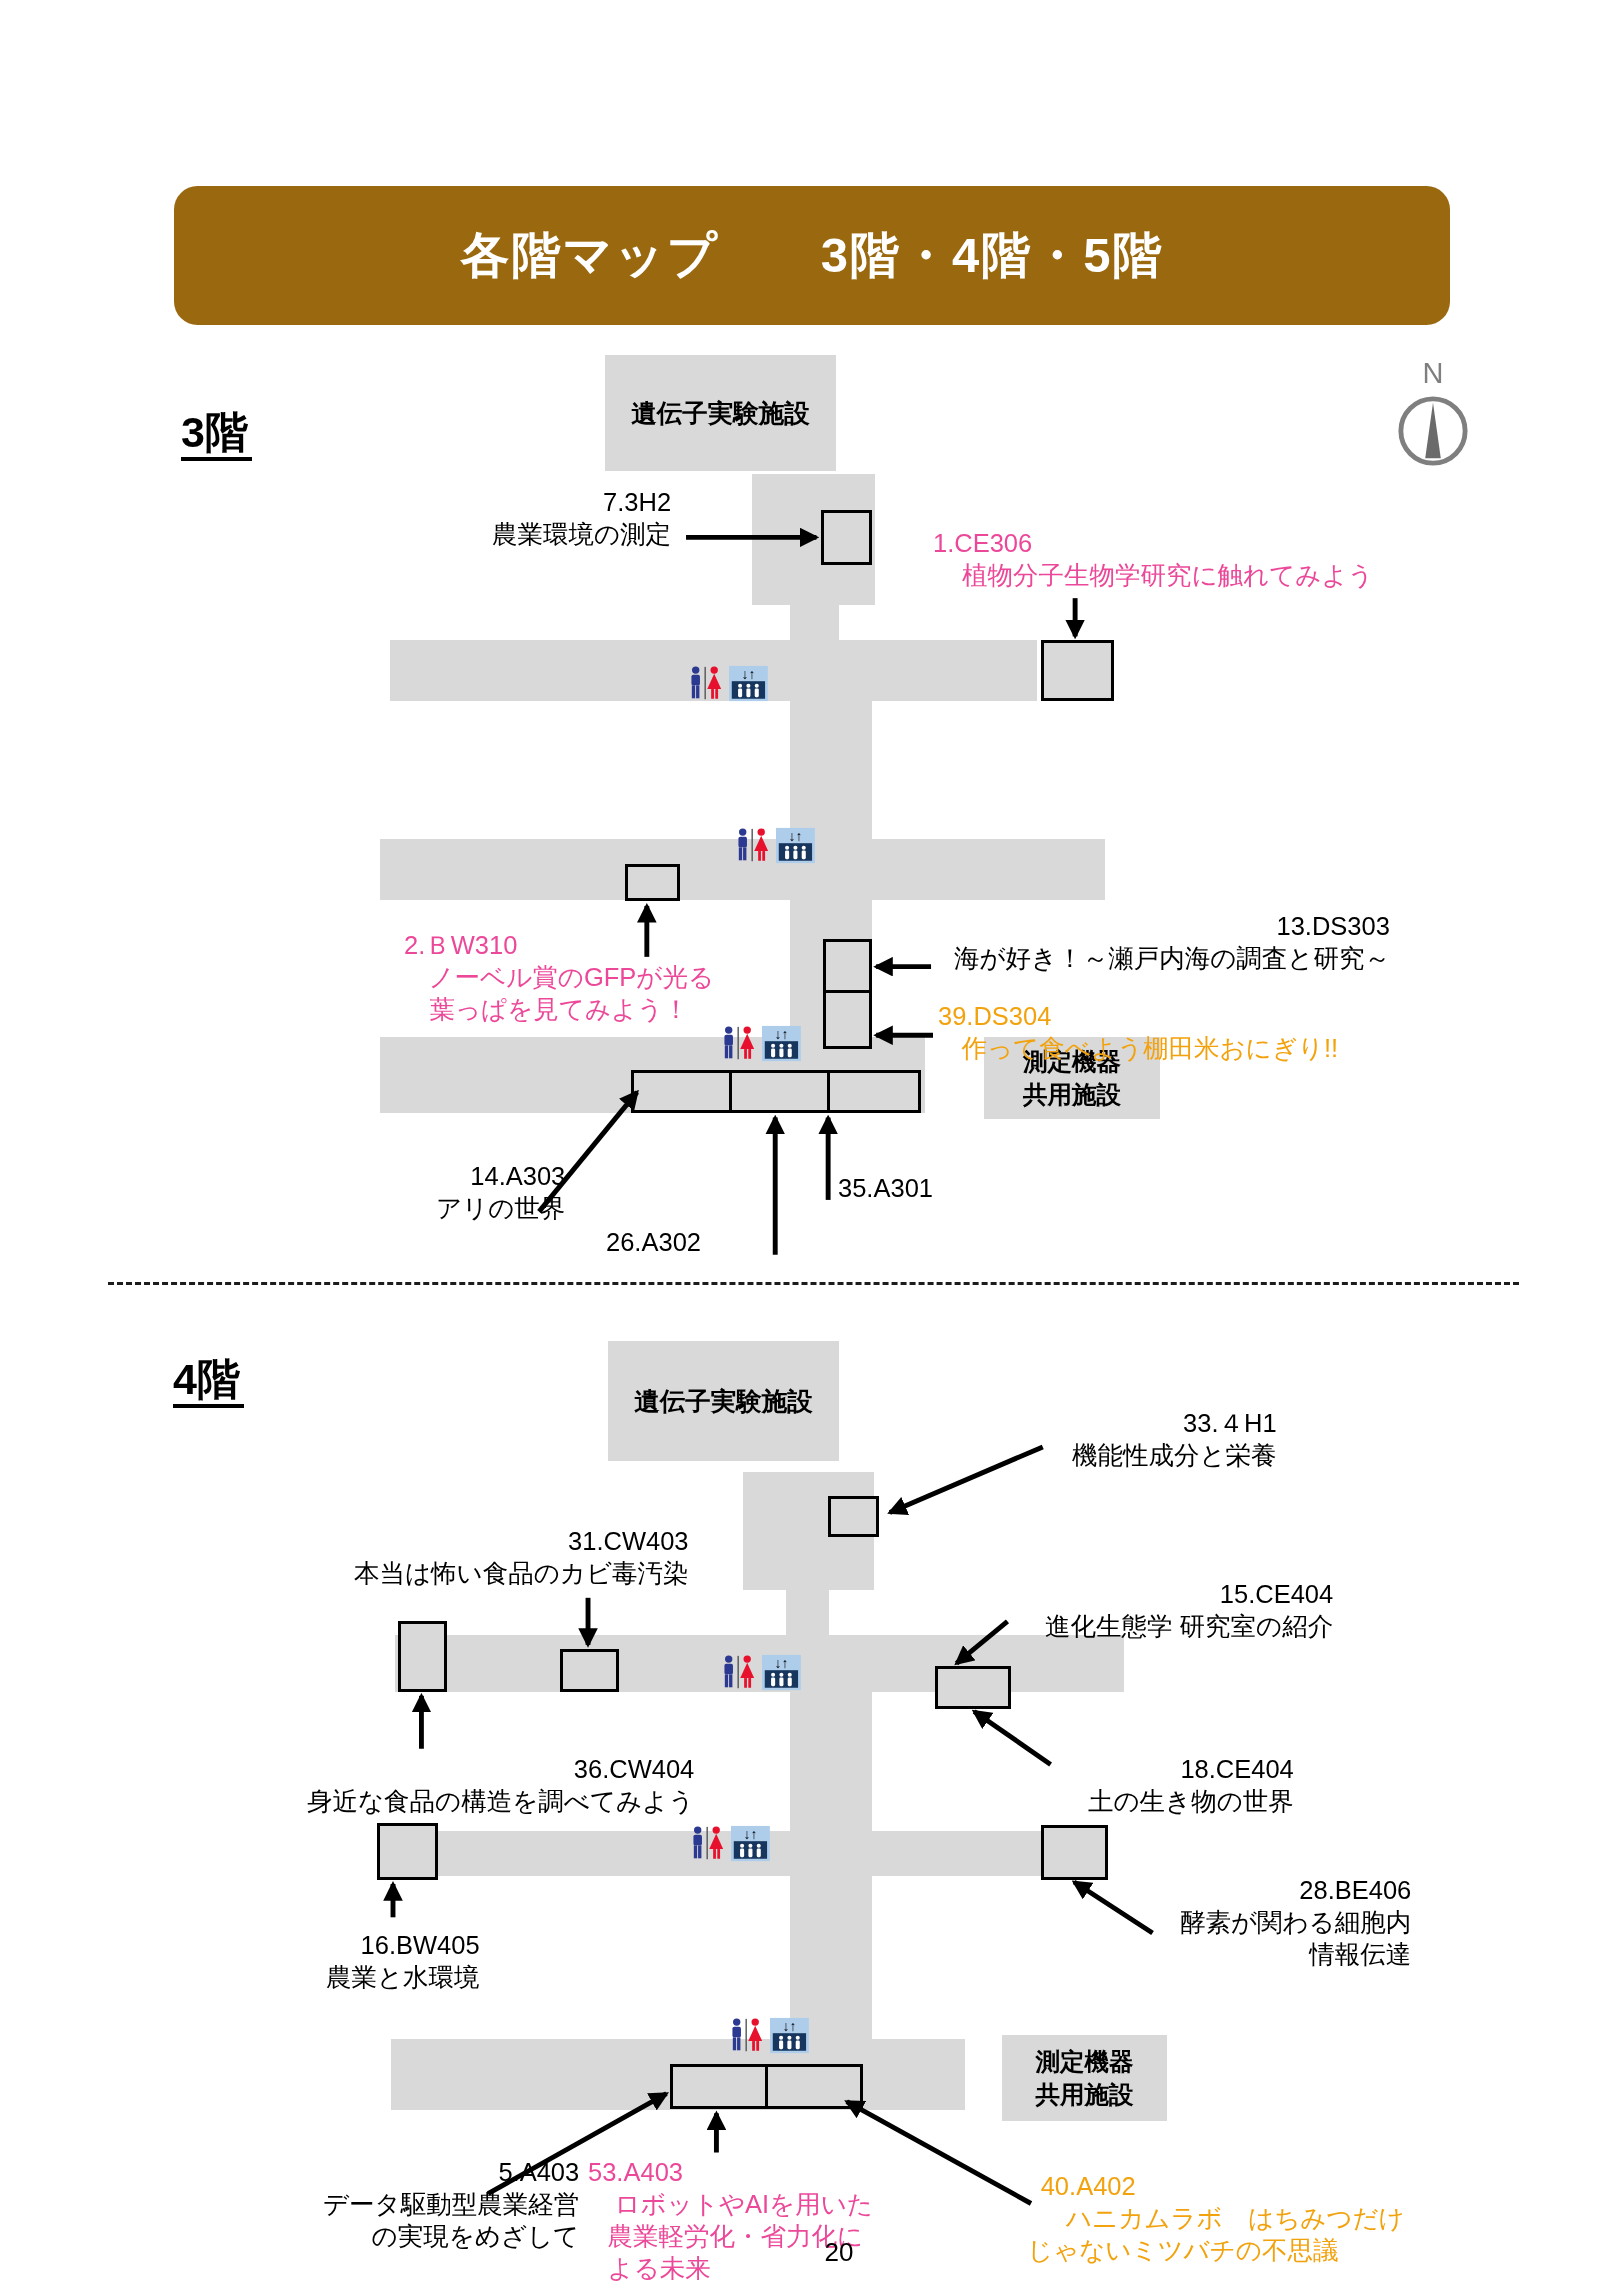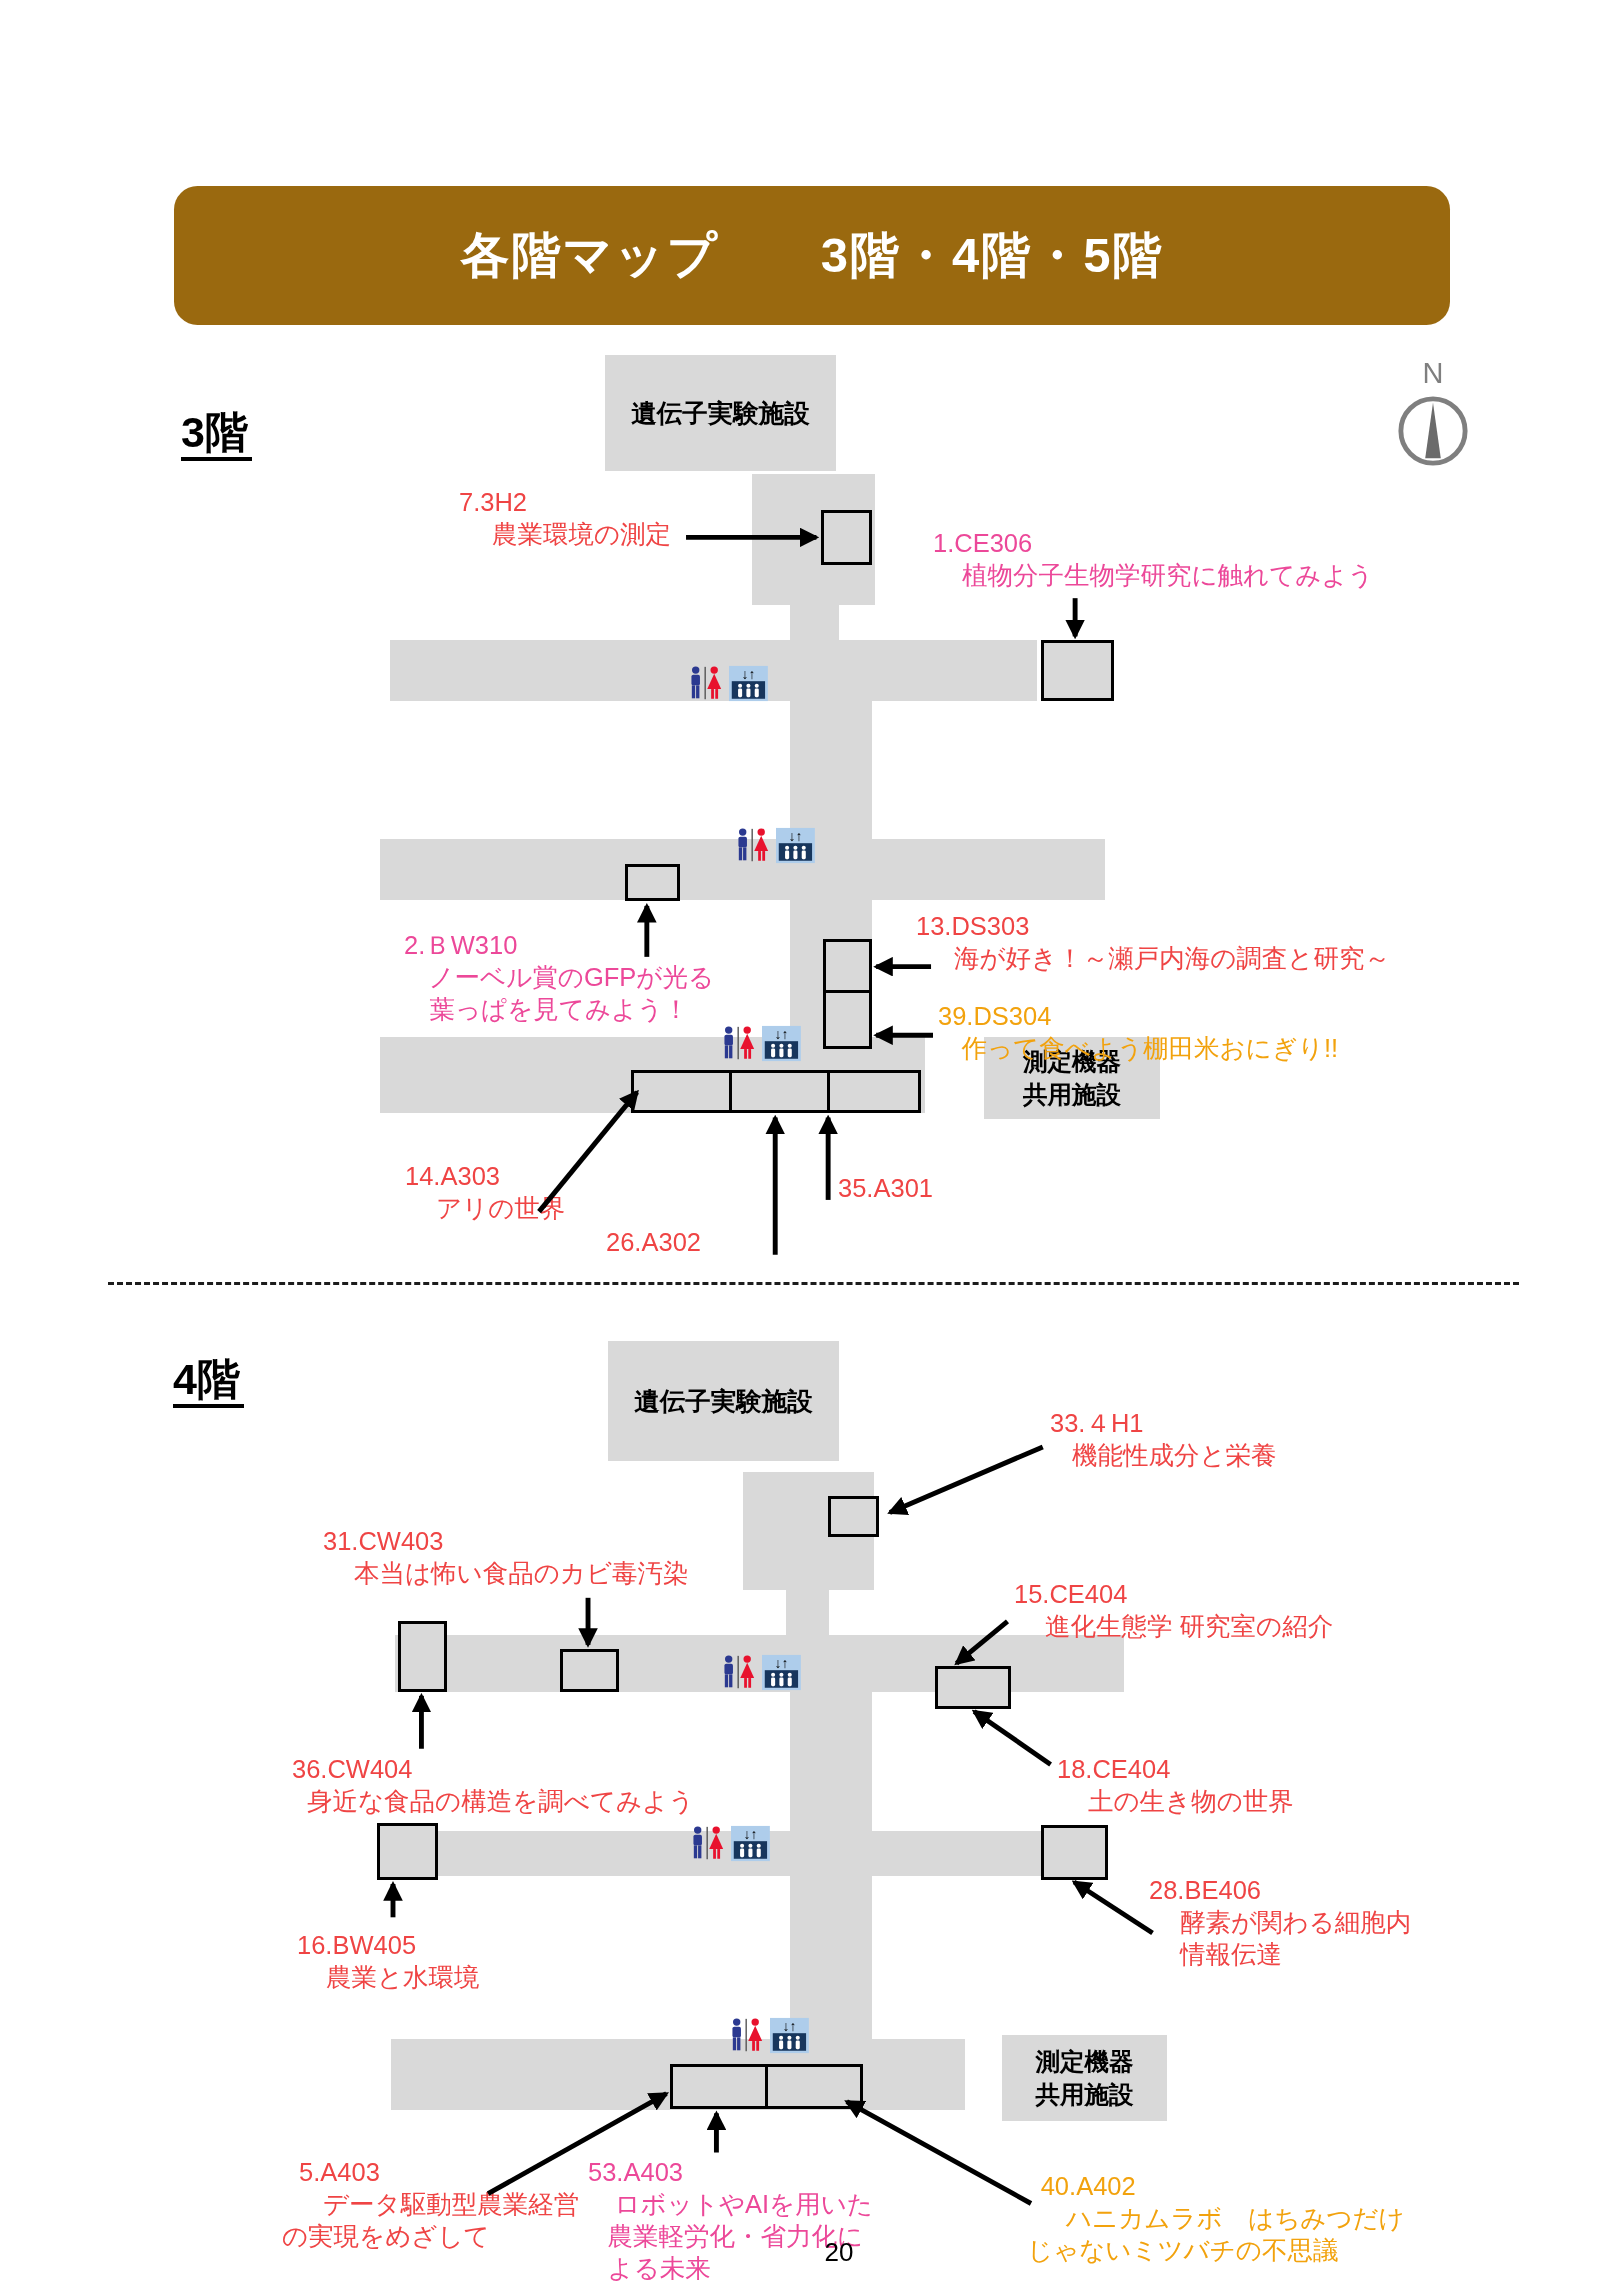--- a/index.html
+++ b/index.html
@@ -8,21 +8,21 @@
   .corr{position:absolute;background:#D9D9D9;}
   .room{position:absolute;background:#D9D9D9;border:3.9px solid #000;box-sizing:border-box;}
   .bigbox{position:absolute;background:#D9D9D9;display:flex;align-items:center;justify-content:center;
           font-weight:bold;color:#000;text-align:center;}
   .banner{position:absolute;left:174px;top:186px;width:1276px;height:139px;background:#9A690F;
           border-radius:23.5px;display:flex;align-items:center;justify-content:center;
           color:#fff;font-size:49px;font-weight:bold;letter-spacing:2px;}
   .heading{position:absolute;font-size:43px;font-weight:bold;color:#000;
            border-bottom:4.9px solid #000;padding:0 3.9px 2px 0;line-height:1.05;}
   .ann{position:absolute;font-size:25.5px;line-height:32px;white-space:nowrap;font-weight:400;}
-  .g{color:#ef4444;} .b{color:#ec4899;} .o{color:#F2A20D;}
+  .g{color:#000000;text-align:right;} .b{color:#ec4899;} .o{color:#F2A20D;}
   .sep{position:absolute;left:108px;top:1282px;width:1411px;height:0;border-top:3.9px dashed #1c1c1c;}
   .pageno{position:absolute;left:800px;top:2237px;width:78px;text-align:center;
           font-size:26px;color:#000;}
   .compassN{position:absolute;left:1396px;top:357px;width:74px;text-align:center;
             font-size:29px;color:#7F7F7F;}
   .icons{position:absolute;width:82px;height:37px;}
   svg.overlay{position:absolute;left:0;top:0;pointer-events:none;}
 </style>
 </head>
 <body>

